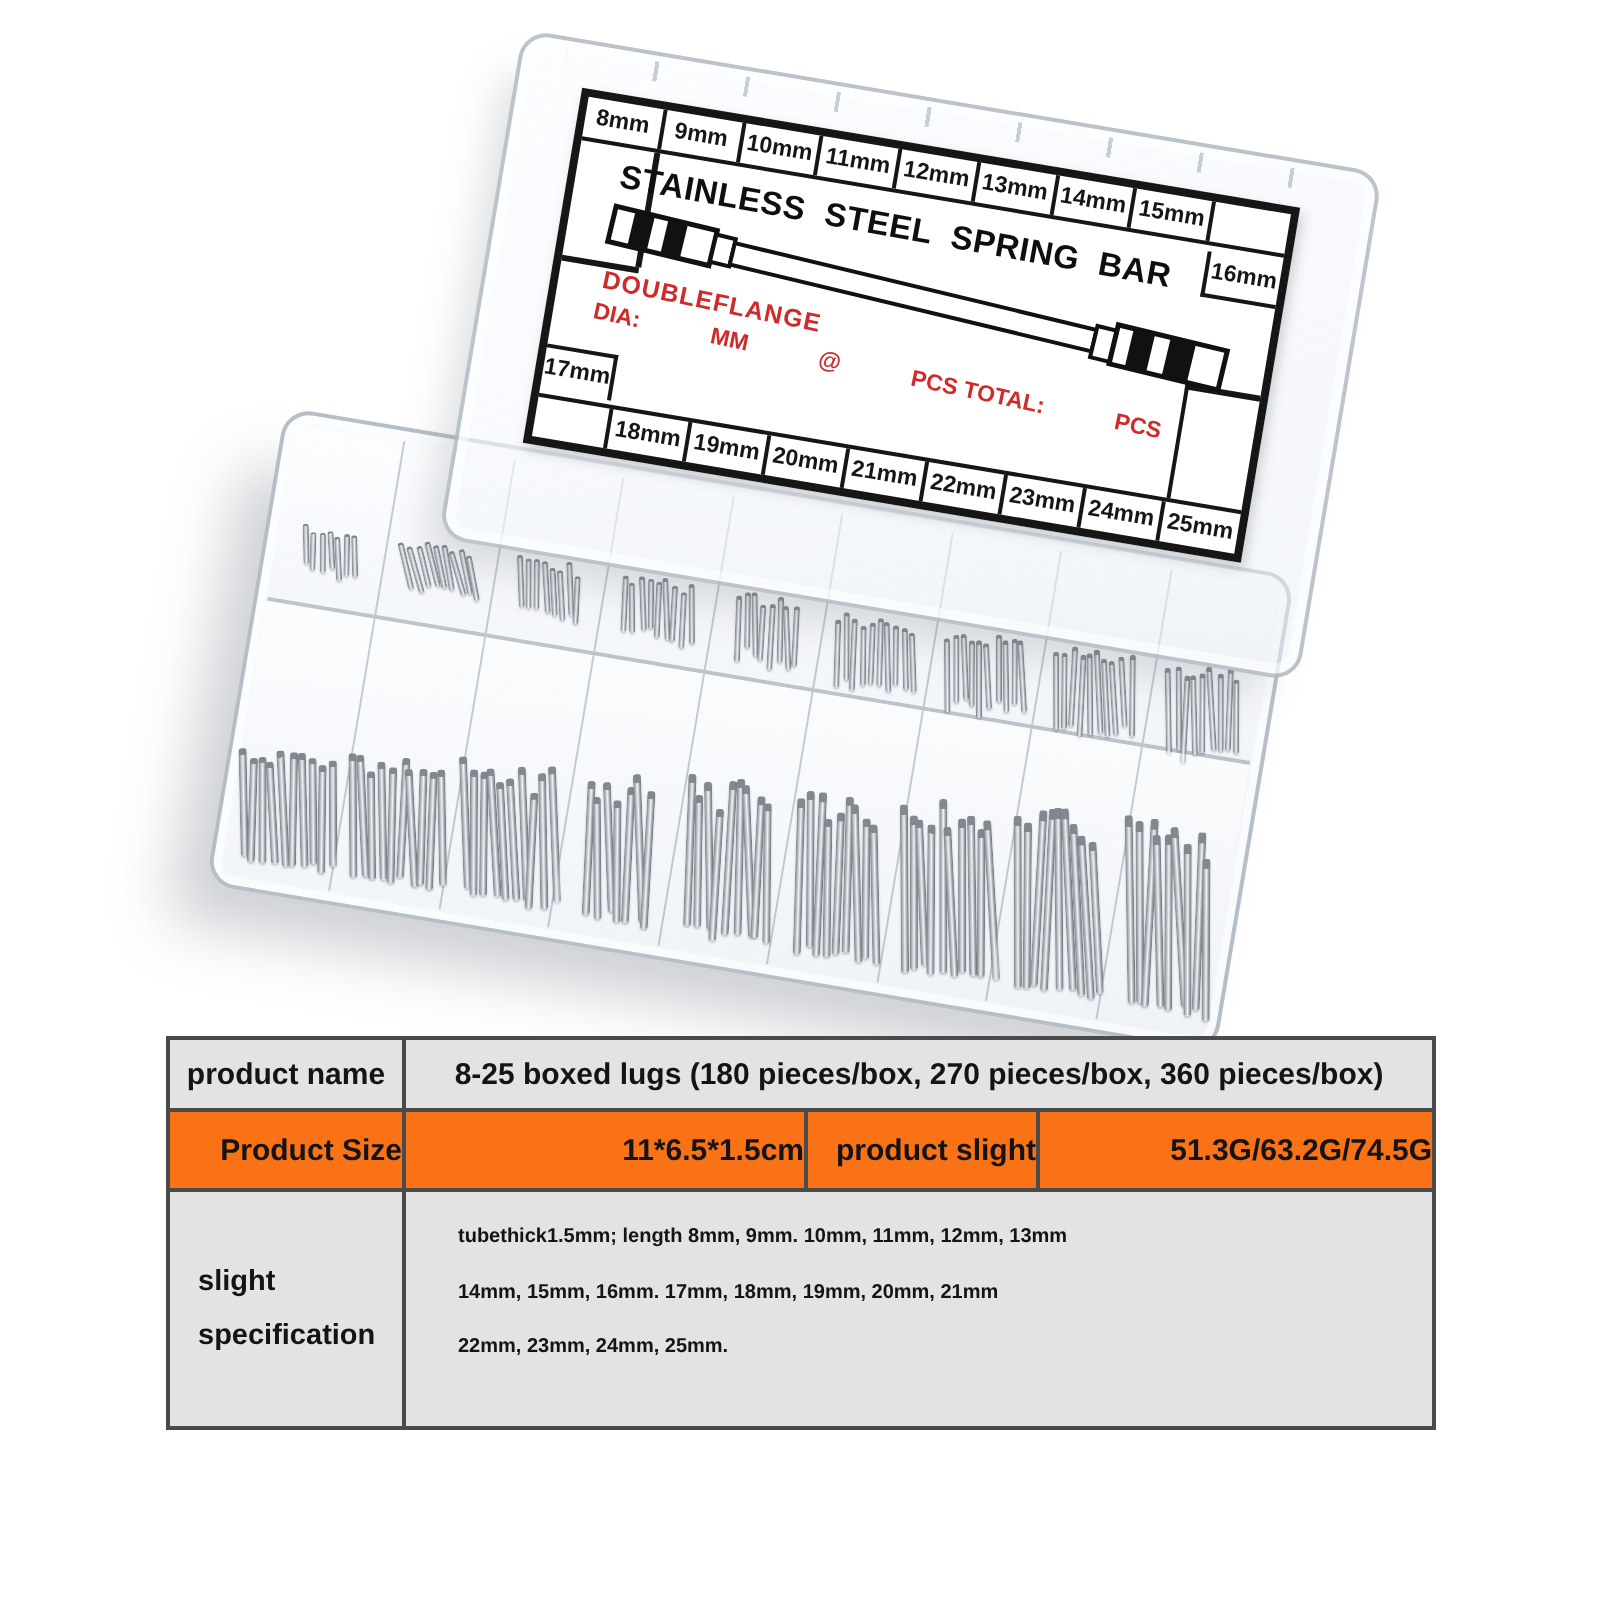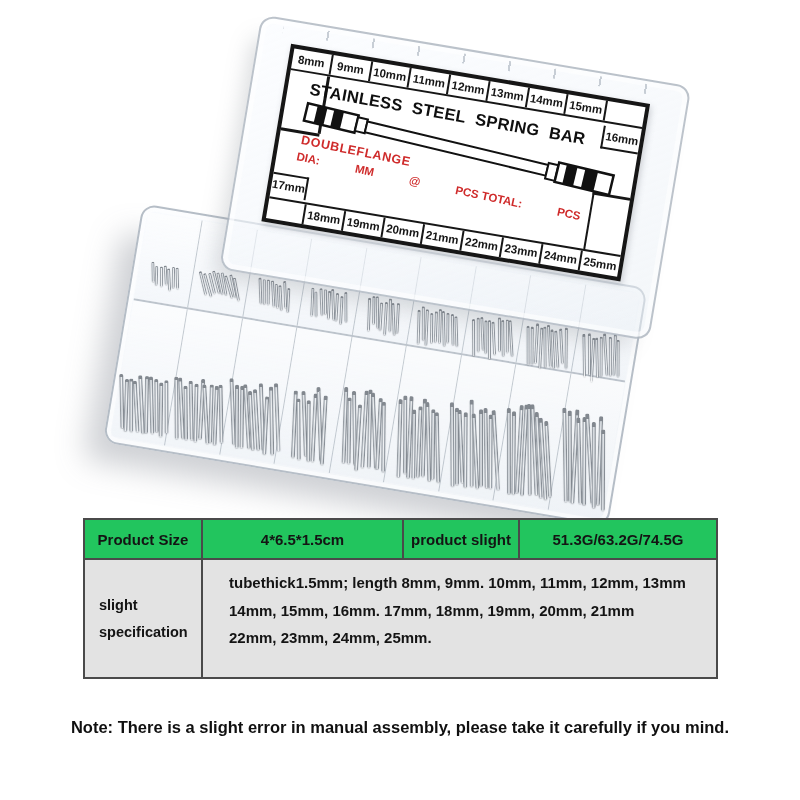--- a/index.html
+++ b/index.html
@@ -62,27 +62,27 @@
   .red1{position:absolute;left:22px;top:84px;color:#cf2b2b;font-weight:700;font-size:12.5px;
         letter-spacing:.6px;transform:rotate(2deg);}
   .red2{position:absolute;left:20px;right:46px;top:106px;display:flex;justify-content:space-between;
         color:#cf2b2b;font-weight:700;font-size:11.5px;transform:rotate(2.5deg);}
 
   
   .spec-table{position:absolute;left:83px;top:518px;width:633px;border-collapse:collapse;
         table-layout:fixed;font-weight:700;color:#141414;}
   .spec-table td{border:2px solid #4a4a4a;padding:0;}
   .row-gray td{background:#e3e3e3;}
-  .row-white td{background:#22c55e;}
+  .row-white td{background:#f97316;text-align:right;}
   .r1 td{height:34px;}
   .r2 td{height:38px;}
   .r3 td{height:108px;}
   .c-hdr,.c-val{font-size:15px;text-align:center;}
   .c-spec-hdr{text-align:left !important;padding-left:14px !important;font-size:14.5px;line-height:1.8;}
-  .c-spec-val{text-align:left !important;vertical-align:top;padding:9px 20px 0 26px !important;font-size:15px;margin-left:34px;}
+  .c-spec-val{text-align:left !important;vertical-align:top;padding:9px 20px 0 26px !important;font-size:10px;margin-left:34px;}
   .c-spec-val div{line-height:27.5px;white-space:nowrap;}
 
   .note{position:absolute;left:0;top:718px;width:800px;text-align:center;font-weight:700;
         font-size:16.5px;color:#101010;}
 </style>
 </head>
 <body>
 
 <div class="stage">
 
@@ -357,32 +357,35 @@
   </div>
 
   <table class="spec-table">
     <colgroup>
         <col style="width:118px">
         <col style="width:201px">
         <col style="width:116px">
         <col style="width:198px">
       </colgroup>
     <tbody>
+        <tr class="row-gray r1">
+      <td class="c-hdr">product name</td>
+      <td class="c-val" colspan="3">8-25 boxed lugs (180 pieces/box, 270 pieces/box, 360 pieces/box)</td>
+    </tr>
     <tr class="row-white r2">
       <td class="c-hdr">Product Size</td>
-      <td class="c-val">4*6.5*1.5cm</td>
+      <td class="c-val">11*6.5*1.5cm</td>
       <td class="c-hdr">product slight</td>
       <td class="c-val">51.3G/63.2G/74.5G</td>
     </tr>
     <tr class="row-gray r3">
       <td class="c-hdr c-spec-hdr">slight specification</td>
       <td class="c-val c-spec-val" colspan="3">
         <div>tubethick1.5mm; length 8mm, 9mm. 10mm, 11mm, 12mm, 13mm</div>
         <div>14mm, 15mm, 16mm. 17mm, 18mm, 19mm, 20mm, 21mm</div>
         <div>22mm, 23mm, 24mm, 25mm.</div>
       </td>
     </tr>
   </tbody>
     </table>
 
-  <div class="note">Note: There is a slight error in manual assembly, please take it carefully if you mind.</div>
 
 </div>
 
 </body></html>

